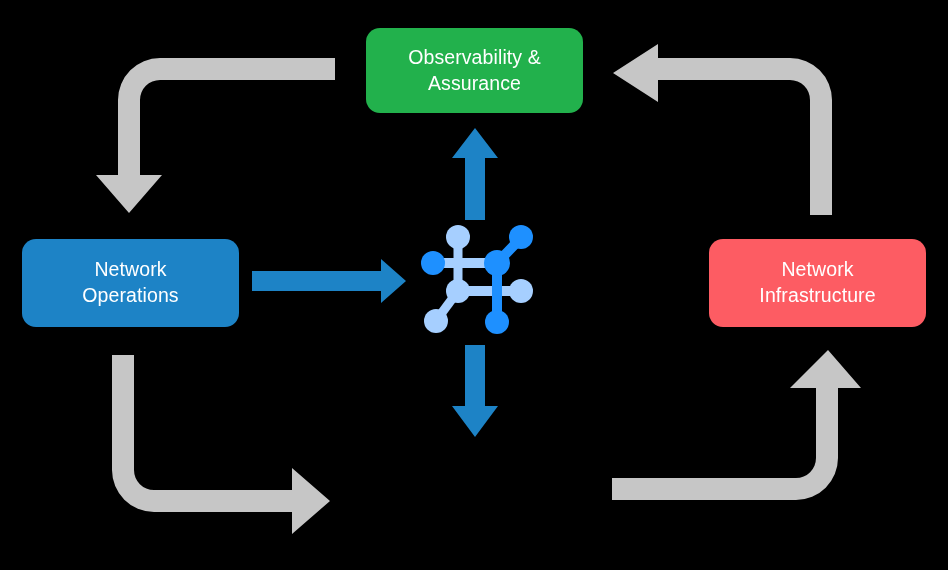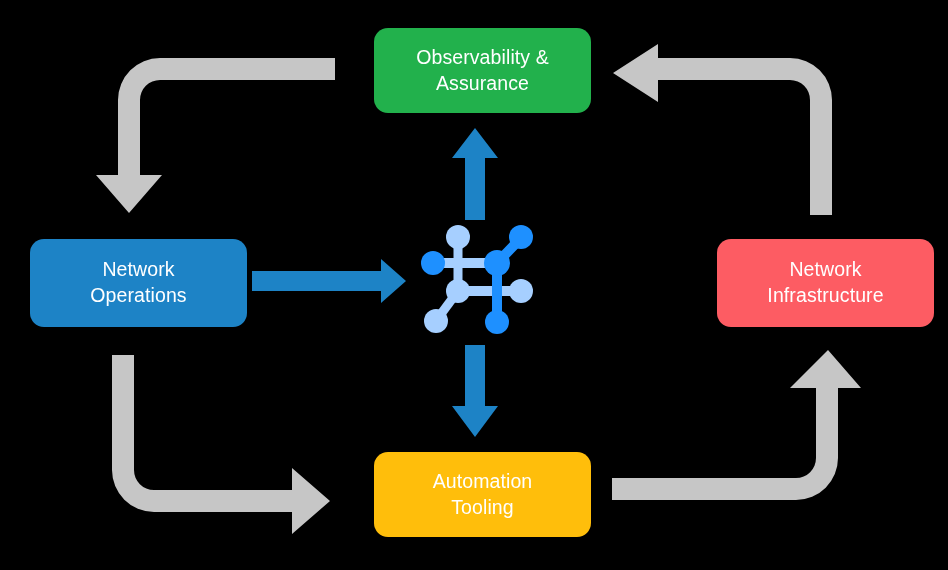--- a/index.html
+++ b/index.html
@@ -25,21 +25,20 @@
     text-align: center;
     border-radius: 14px;
     color: #ffffff;
     font-size: 19.5px;
     line-height: 1.32;
     font-weight: 400;
     letter-spacing: 0.1px;
     box-sizing: border-box;
     padding: 4px 26px;
     white-space: pre-line;
-    margin-left: 8px;
   }
   #box-observability {
     left: 366px;
     top: 28px;
     width: 217px;
     height: 85px;
     background: #22b14c;
   }
   #box-network-operations {
     left: 22px;
@@ -129,16 +128,14 @@
 
   <div class="node-box" id="box-observability">Observability &amp;
 Assurance</div>
 
   <div class="node-box" id="box-network-operations">Network
 Operations</div>
 
   <div class="node-box" id="box-network-infrastructure">Network
 Infrastructure</div>
 
-  <div class="node-box" id="box-automation">Automation
-Tooling</div>
 
 </div>
 
 </body></html>

